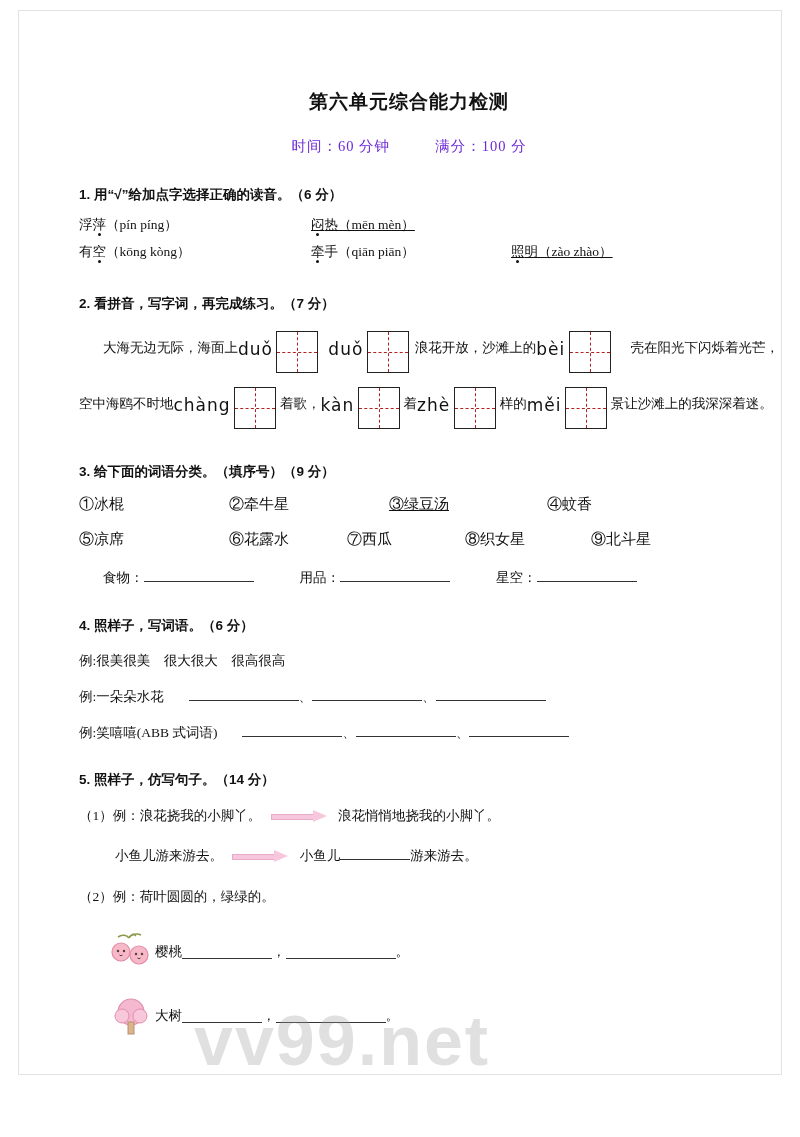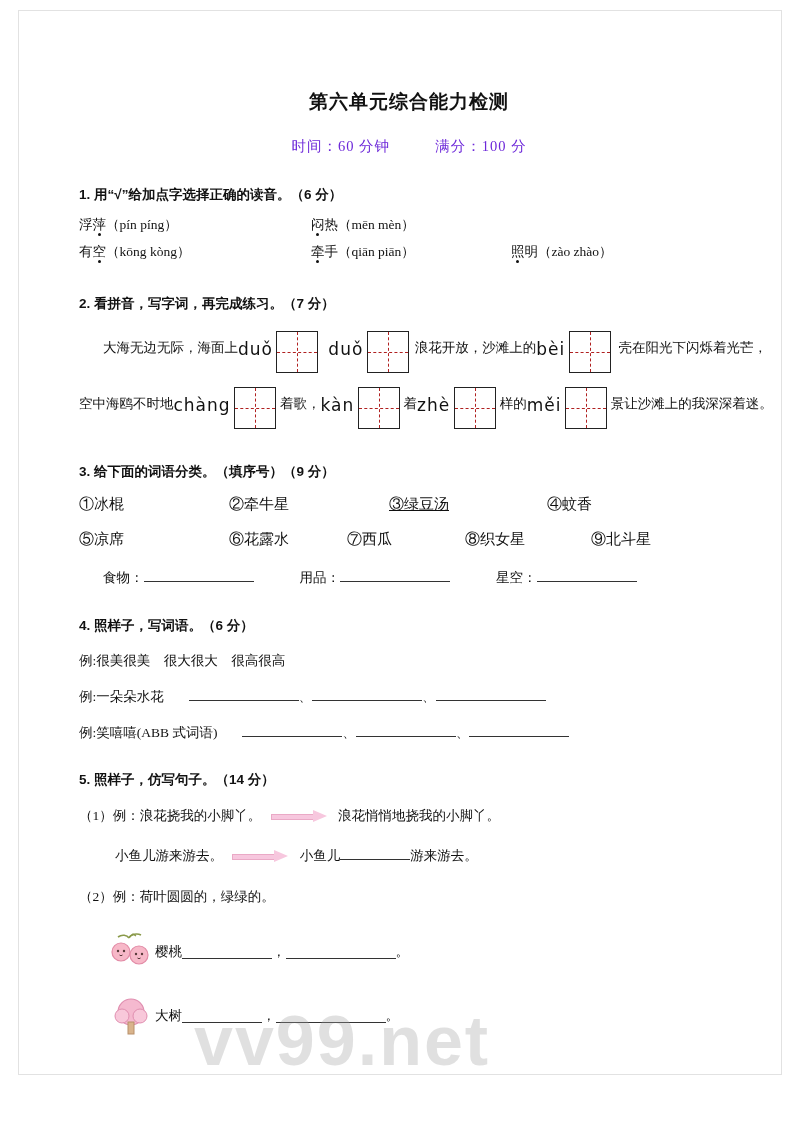--- a/index.html
+++ b/index.html
@@ -55,21 +55,21 @@
     font-weight: bold;
     font-size: 13.5px;
     margin-bottom: 4px;
     font-family: "Liberation Sans", sans-serif;
   }
   .row { display: flex; }
   .pinyin-row { margin-top: 2px; }
   .pinyin-item { font-size: 13.5px; }
   .pi-1 { width: 232px; }
   .pi-2 { width: 200px; }
-  .pi-3 { width: 190px; }
+  .pi-3 { width: 190px; text-decoration: underline; }
   .dot-char { position: relative; }
   .dot-char::after {
     content: "";
     position: absolute;
     left: 50%; margin-left: -1.5px;
     bottom: -4px;
     width: 3px; height: 3px;
     border-radius: 50%;
     background: #111;
   }
@@ -219,21 +219,21 @@
           </span>
           <span class="tz-cell" style="margin-left:10px;">
             <span class="tz-label">duǒ</span>
             <span class="tz-group"><span class="tz"></span></span>
           </span>
           <span class="txt" style="margin-left:6px;">浪花开放，沙滩上的</span>
           <span class="tz-cell">
             <span class="tz-label">bèi</span>
             <span class="tz-group"><span class="tz"></span></span>
           </span>
-          <span class="txt" style="margin-left:8px;">壳在阳光下闪烁着光芒，</span>
+          <span class="txt" style="margin-left:20px;">壳在阳光下闪烁着光芒，</span>
         </div>
 
         <div class="sent-line" style="margin-top:14px;">
           <span class="txt">空中海鸥不时地</span>
           <span class="tz-cell">
             <span class="tz-label">chàng</span>
             <span class="tz-group"><span class="tz"></span></span>
           </span>
           <span class="txt" style="margin-left:4px;">着歌，</span>
           <span class="tz-cell">

